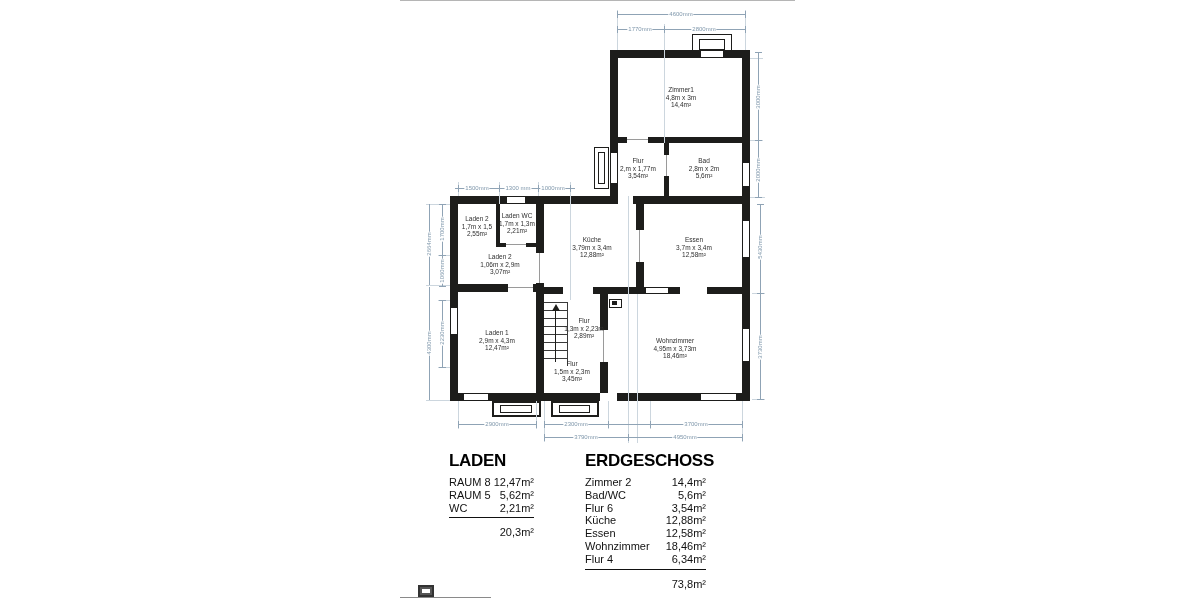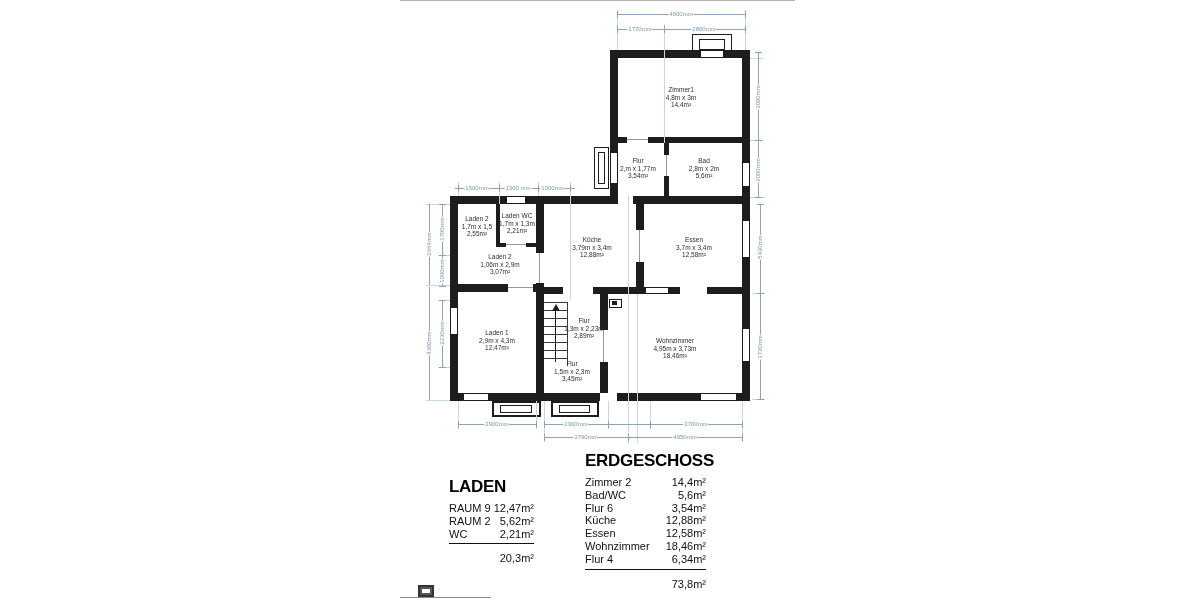--- a/index.html
+++ b/index.html
@@ -263,28 +263,28 @@
   <div class="dlbl" style="left:497px;top:424px">2900mm</div>
   <div class="dlbl" style="left:576px;top:424px">2300mm</div>
   <div class="dlbl" style="left:696px;top:424px">3700mm</div>
   <div class="dl" style="left:544px;top:437px;width:198px;height:1px"></div>
   <div class="dt" style="left:544px;top:434px;width:1px;height:7px"></div>
   <div class="dt" style="left:628px;top:434px;width:1px;height:7px"></div>
   <div class="dt" style="left:742px;top:434px;width:1px;height:7px"></div>
   <div class="dlbl" style="left:586px;top:437px">3790mm</div>
   <div class="dlbl" style="left:685px;top:437px">4950mm</div>
 
-  <div class="tbl" style="left:449px;top:477px;width:85px">
+  <div class="tbl" style="left:449px;top:451px;width:85px">
     <h2>LADEN</h2>
     <div class="trow">
-      <span>RAUM 9</span>
+      <span>RAUM 8</span>
       <span>12,47m²</span>
     </div>
     <div class="trow">
-      <span>RAUM 2</span>
+      <span>RAUM 5</span>
       <span>5,62m²</span>
     </div>
     <div class="trow">
       <span>WC</span>
       <span>2,21m²</span>
     </div>
     <div class="trule"></div>
     <div class="ttotal">20,3m²</div>
   </div>
 

